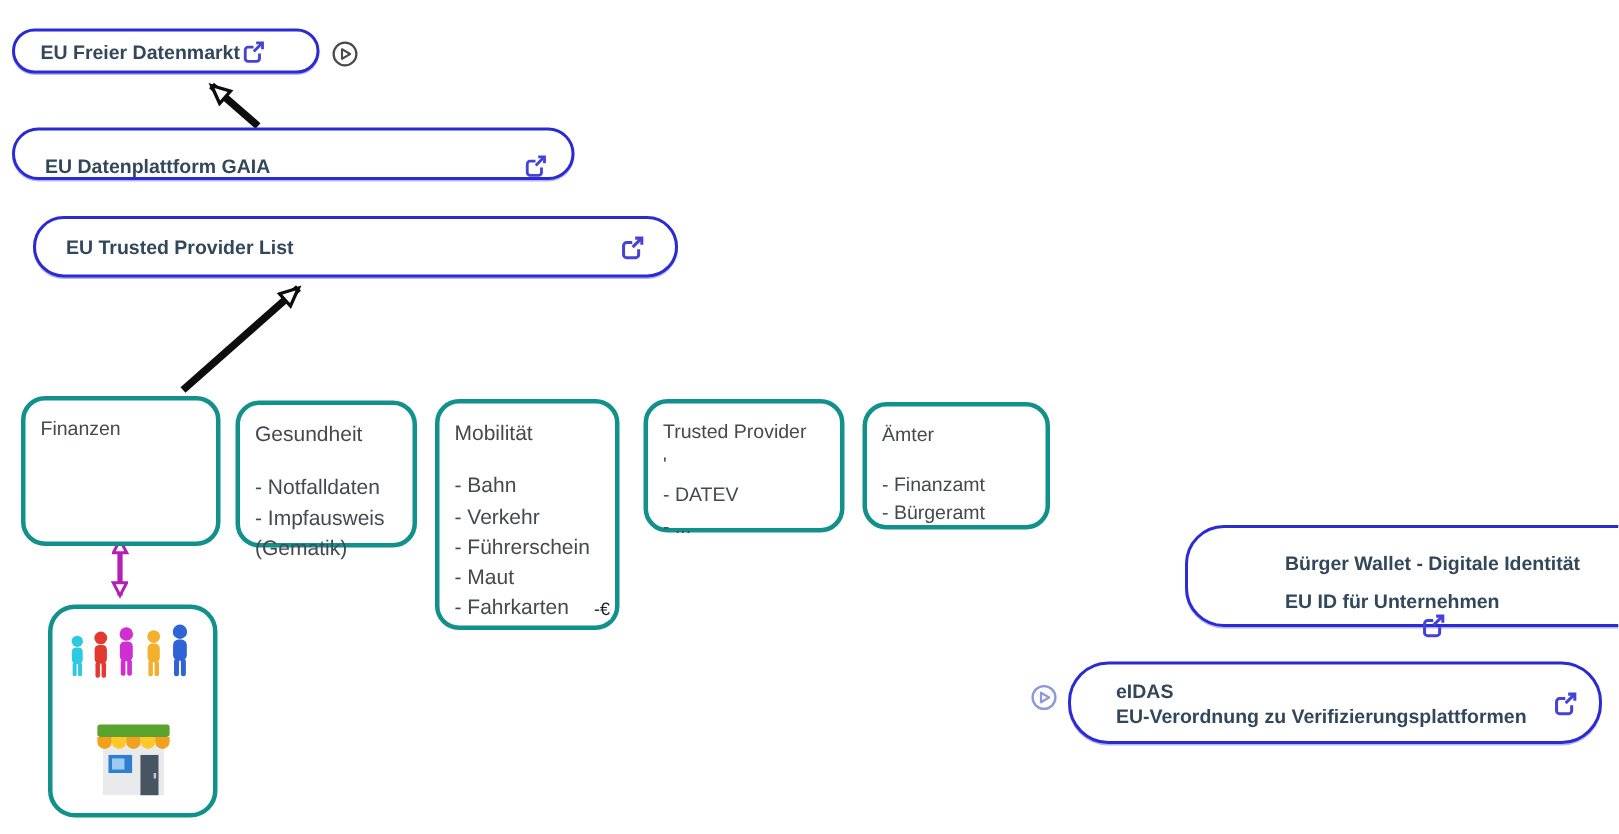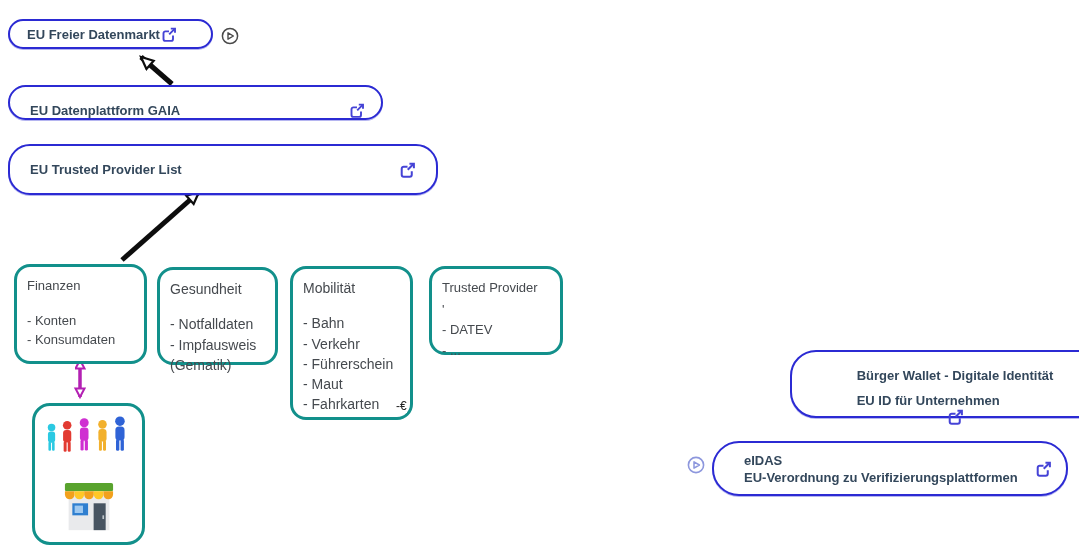--- a/index.html
+++ b/index.html
@@ -85,38 +85,34 @@
     <span class="spacer"></span>
     <span class="ext-icon">
       <svg width="17" height="17" viewBox="0 0 17 17">
         <path d="M13 9.6 v3.4 a1.9 1.9 0 0 1 -1.9 1.9 H5.4 a1.9 1.9 0 0 1 -1.9 -1.9 V7.3 a1.9 1.9 0 0 1 1.9 -1.9 H9" fill="none" stroke="#4543d6" stroke-width="1.9"></path>
         <path d="M9.2 8.3 L14.6 2.9" fill="none" stroke="#4543d6" stroke-width="1.9"></path>
         <path d="M10.8 2.6 H15 V6.8" fill="none" stroke="#4543d6" stroke-width="1.9"></path>
       </svg>
     </span>
   </div>
 
-  <div class="pill" style="left:8px;top:144px;width:430px;height:51px;padding:0 20px 0 20px;">
+  <div class="pill" style="left:22px;top:144px;width:430px;height:41px;padding:0 20px 0 20px;">
     <span>EU Trusted Provider List</span>
     <span class="spacer"></span>
     <span class="ext-icon">
       <svg width="18" height="18" viewBox="0 0 17 17">
         <path d="M13 9.6 v3.4 a1.9 1.9 0 0 1 -1.9 1.9 H5.4 a1.9 1.9 0 0 1 -1.9 -1.9 V7.3 a1.9 1.9 0 0 1 1.9 -1.9 H9" fill="none" stroke="#4543d6" stroke-width="1.9"></path>
         <path d="M9.2 8.3 L14.6 2.9" fill="none" stroke="#4543d6" stroke-width="1.9"></path>
         <path d="M10.8 2.6 H15 V6.8" fill="none" stroke="#4543d6" stroke-width="1.9"></path>
       </svg>
     </span>
   </div>
 
   <div class="tealbox fs13" style="left:14px;top:264px;width:133px;height:100px;">
     <div class="title">Finanzen</div>
-    <div class="items">
-      <div>- Konten</div>
-      <div>- Konsumdaten</div>
-    </div>
   </div>
 
   <div class="tealbox fs11" style="left:157px;top:267px;width:121px;height:98px;">
     <div class="title">Gesundheit</div>
     <div class="items">
       <div>- Notfalldaten</div>
       <div>- Impfausweis</div>
       <div>(Gematik)</div>
     </div>
   </div>
@@ -135,20 +131,27 @@
 
   <div class="tealbox fs125 tight" style="left:429px;top:266px;width:134px;height:89px;">
     <div class="title">Trusted Provider</div>
     <div class="items">
       <div>'</div>
       <div>- DATEV</div>
       <div>- ...</div>
     </div>
   </div>
 
+  <div class="tealbox fs125" style="left:575px;top:268px;width:125px;height:85px;">
+    <div class="title">Ämter</div>
+    <div class="items" style="margin-top:13px;">
+      <div>- Finanzamt</div>
+      <div>- Bürgeramt</div>
+    </div>
+  </div>
 
   <div class="people-box" style="left:32px;top:403px;width:113px;height:142px;">
     <span style="line-height:0;">
       <svg width="92" height="52" viewBox="0 0 95 56">
 
         <g fill="#2bc9e2" transform="translate(1,8) scale(0.88)">
           <circle cx="7" cy="5" r="4.6"></circle>
             <rect x="2.6" y="10" width="8.8" height="13.5" rx="3.4"></rect>
           <rect x="3.2" y="22.5" width="3.2" height="11" rx="1.4"></rect>
             <rect x="7.6" y="22.5" width="3.2" height="11" rx="1.4"></rect>

